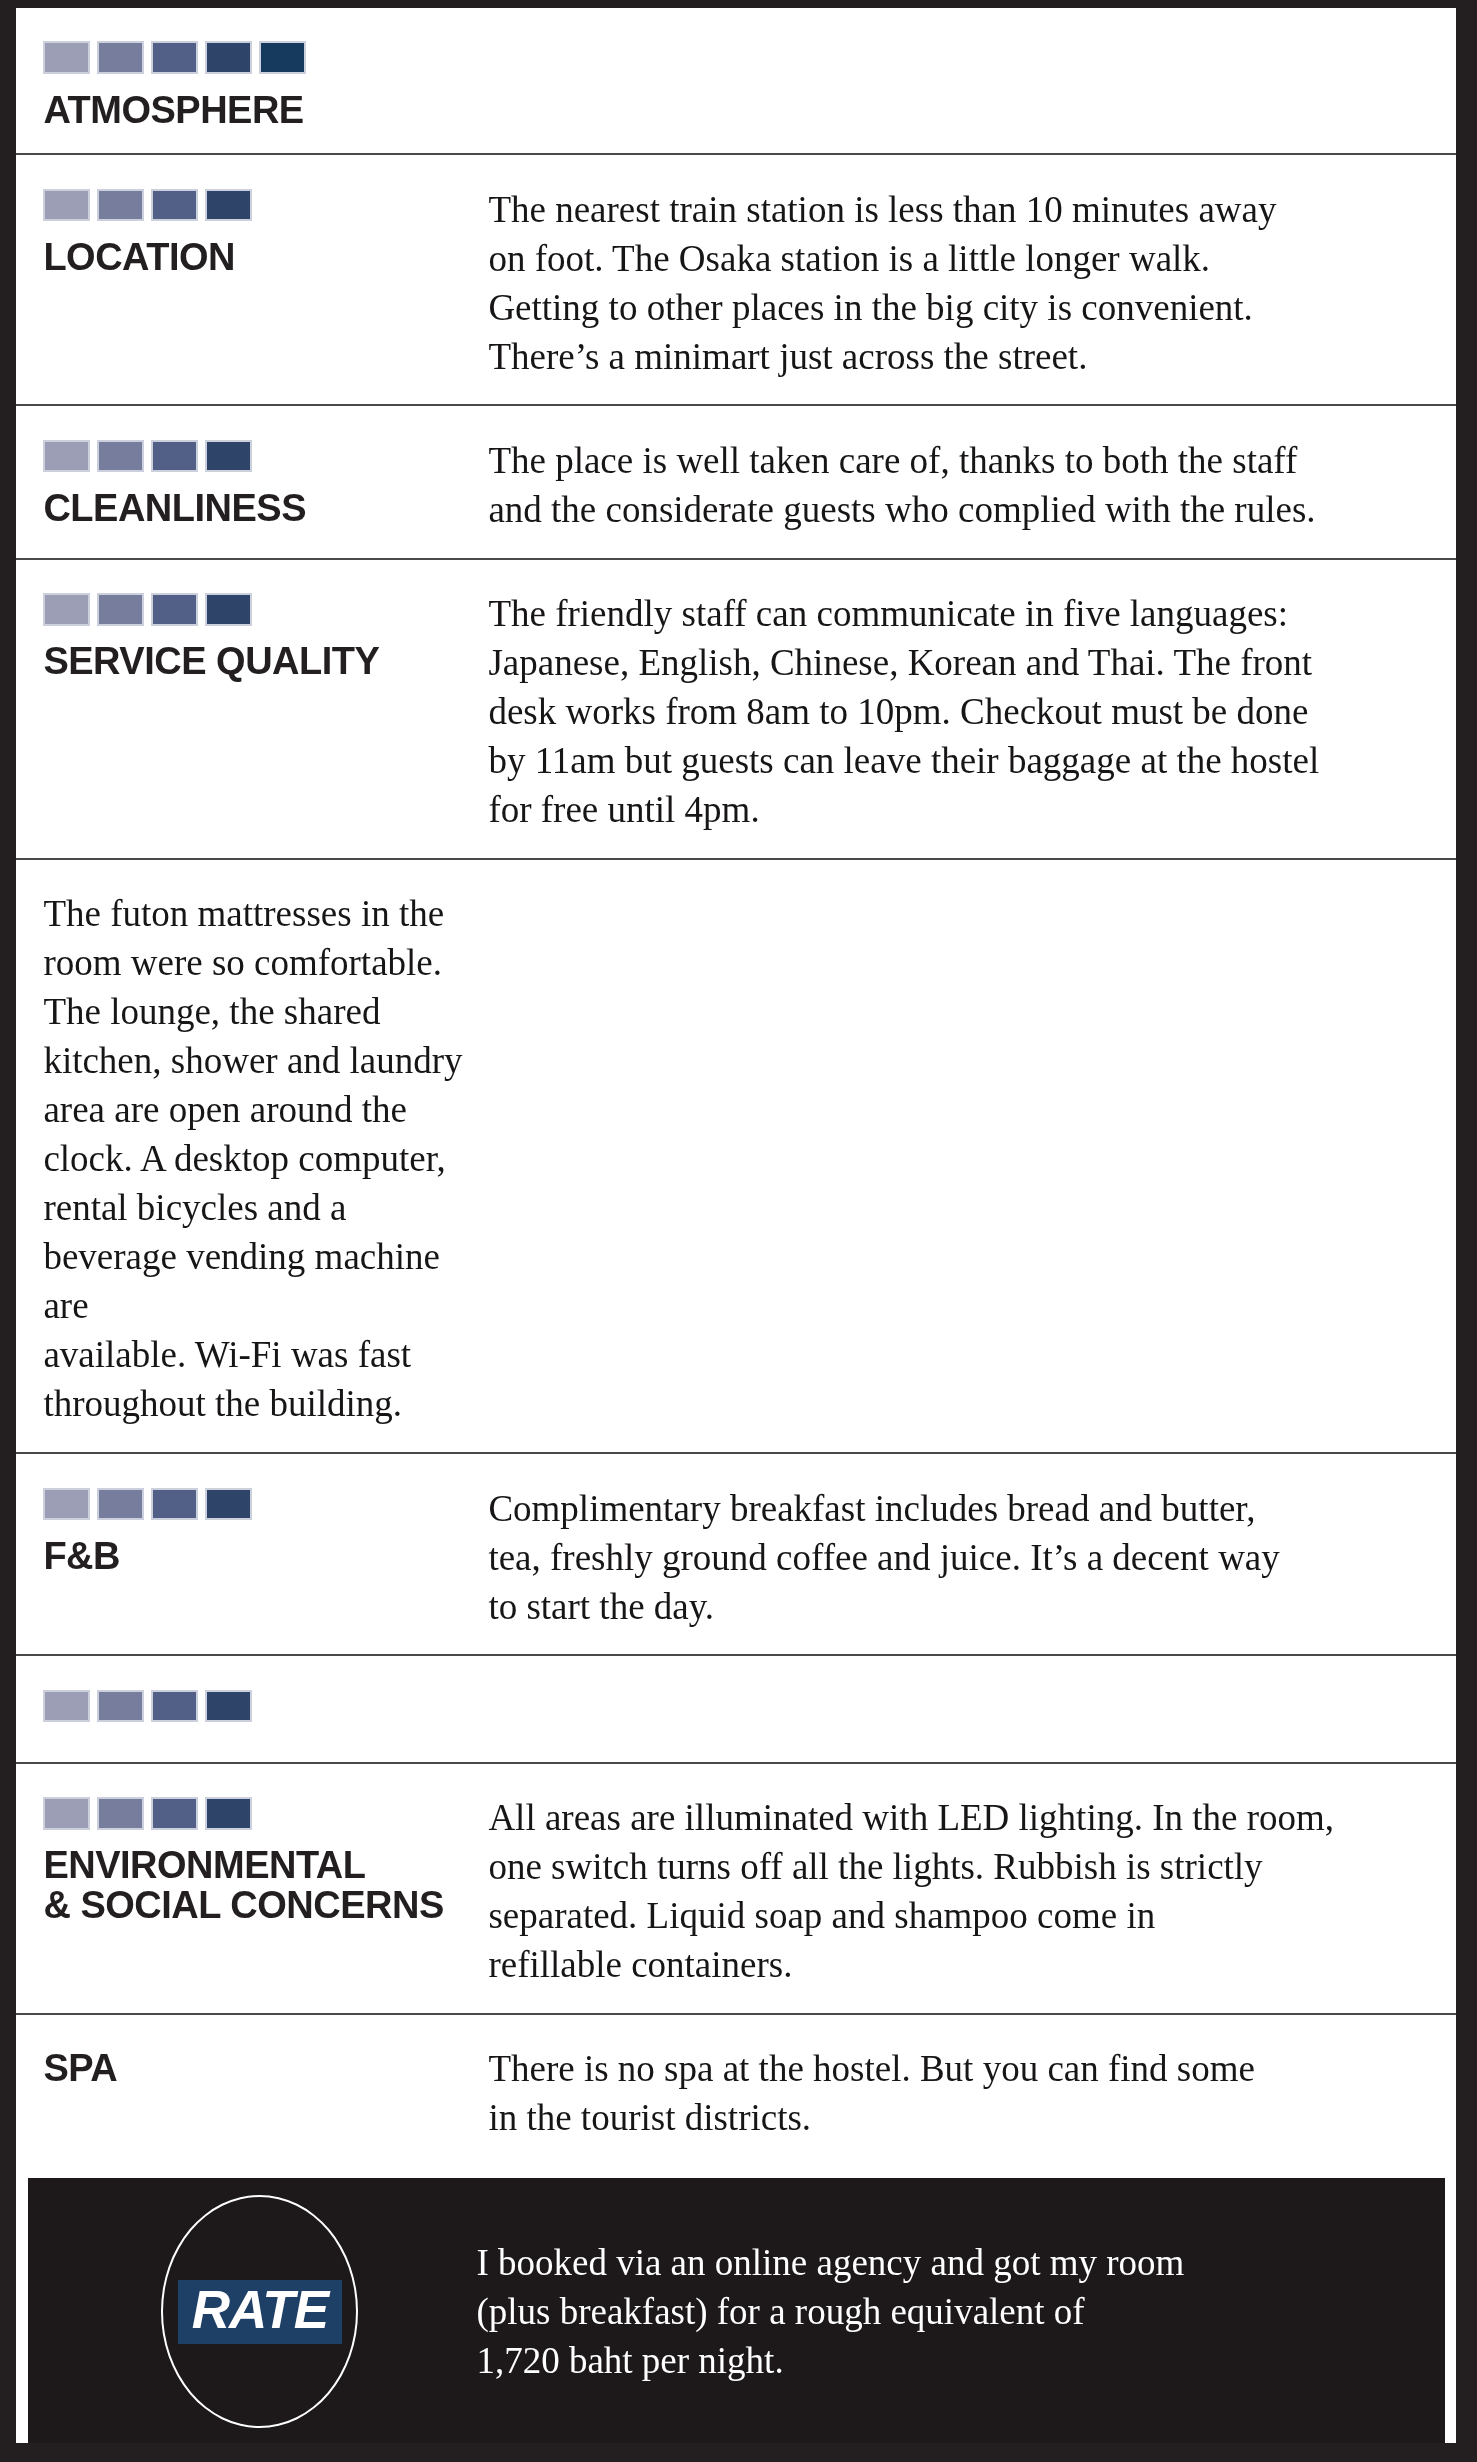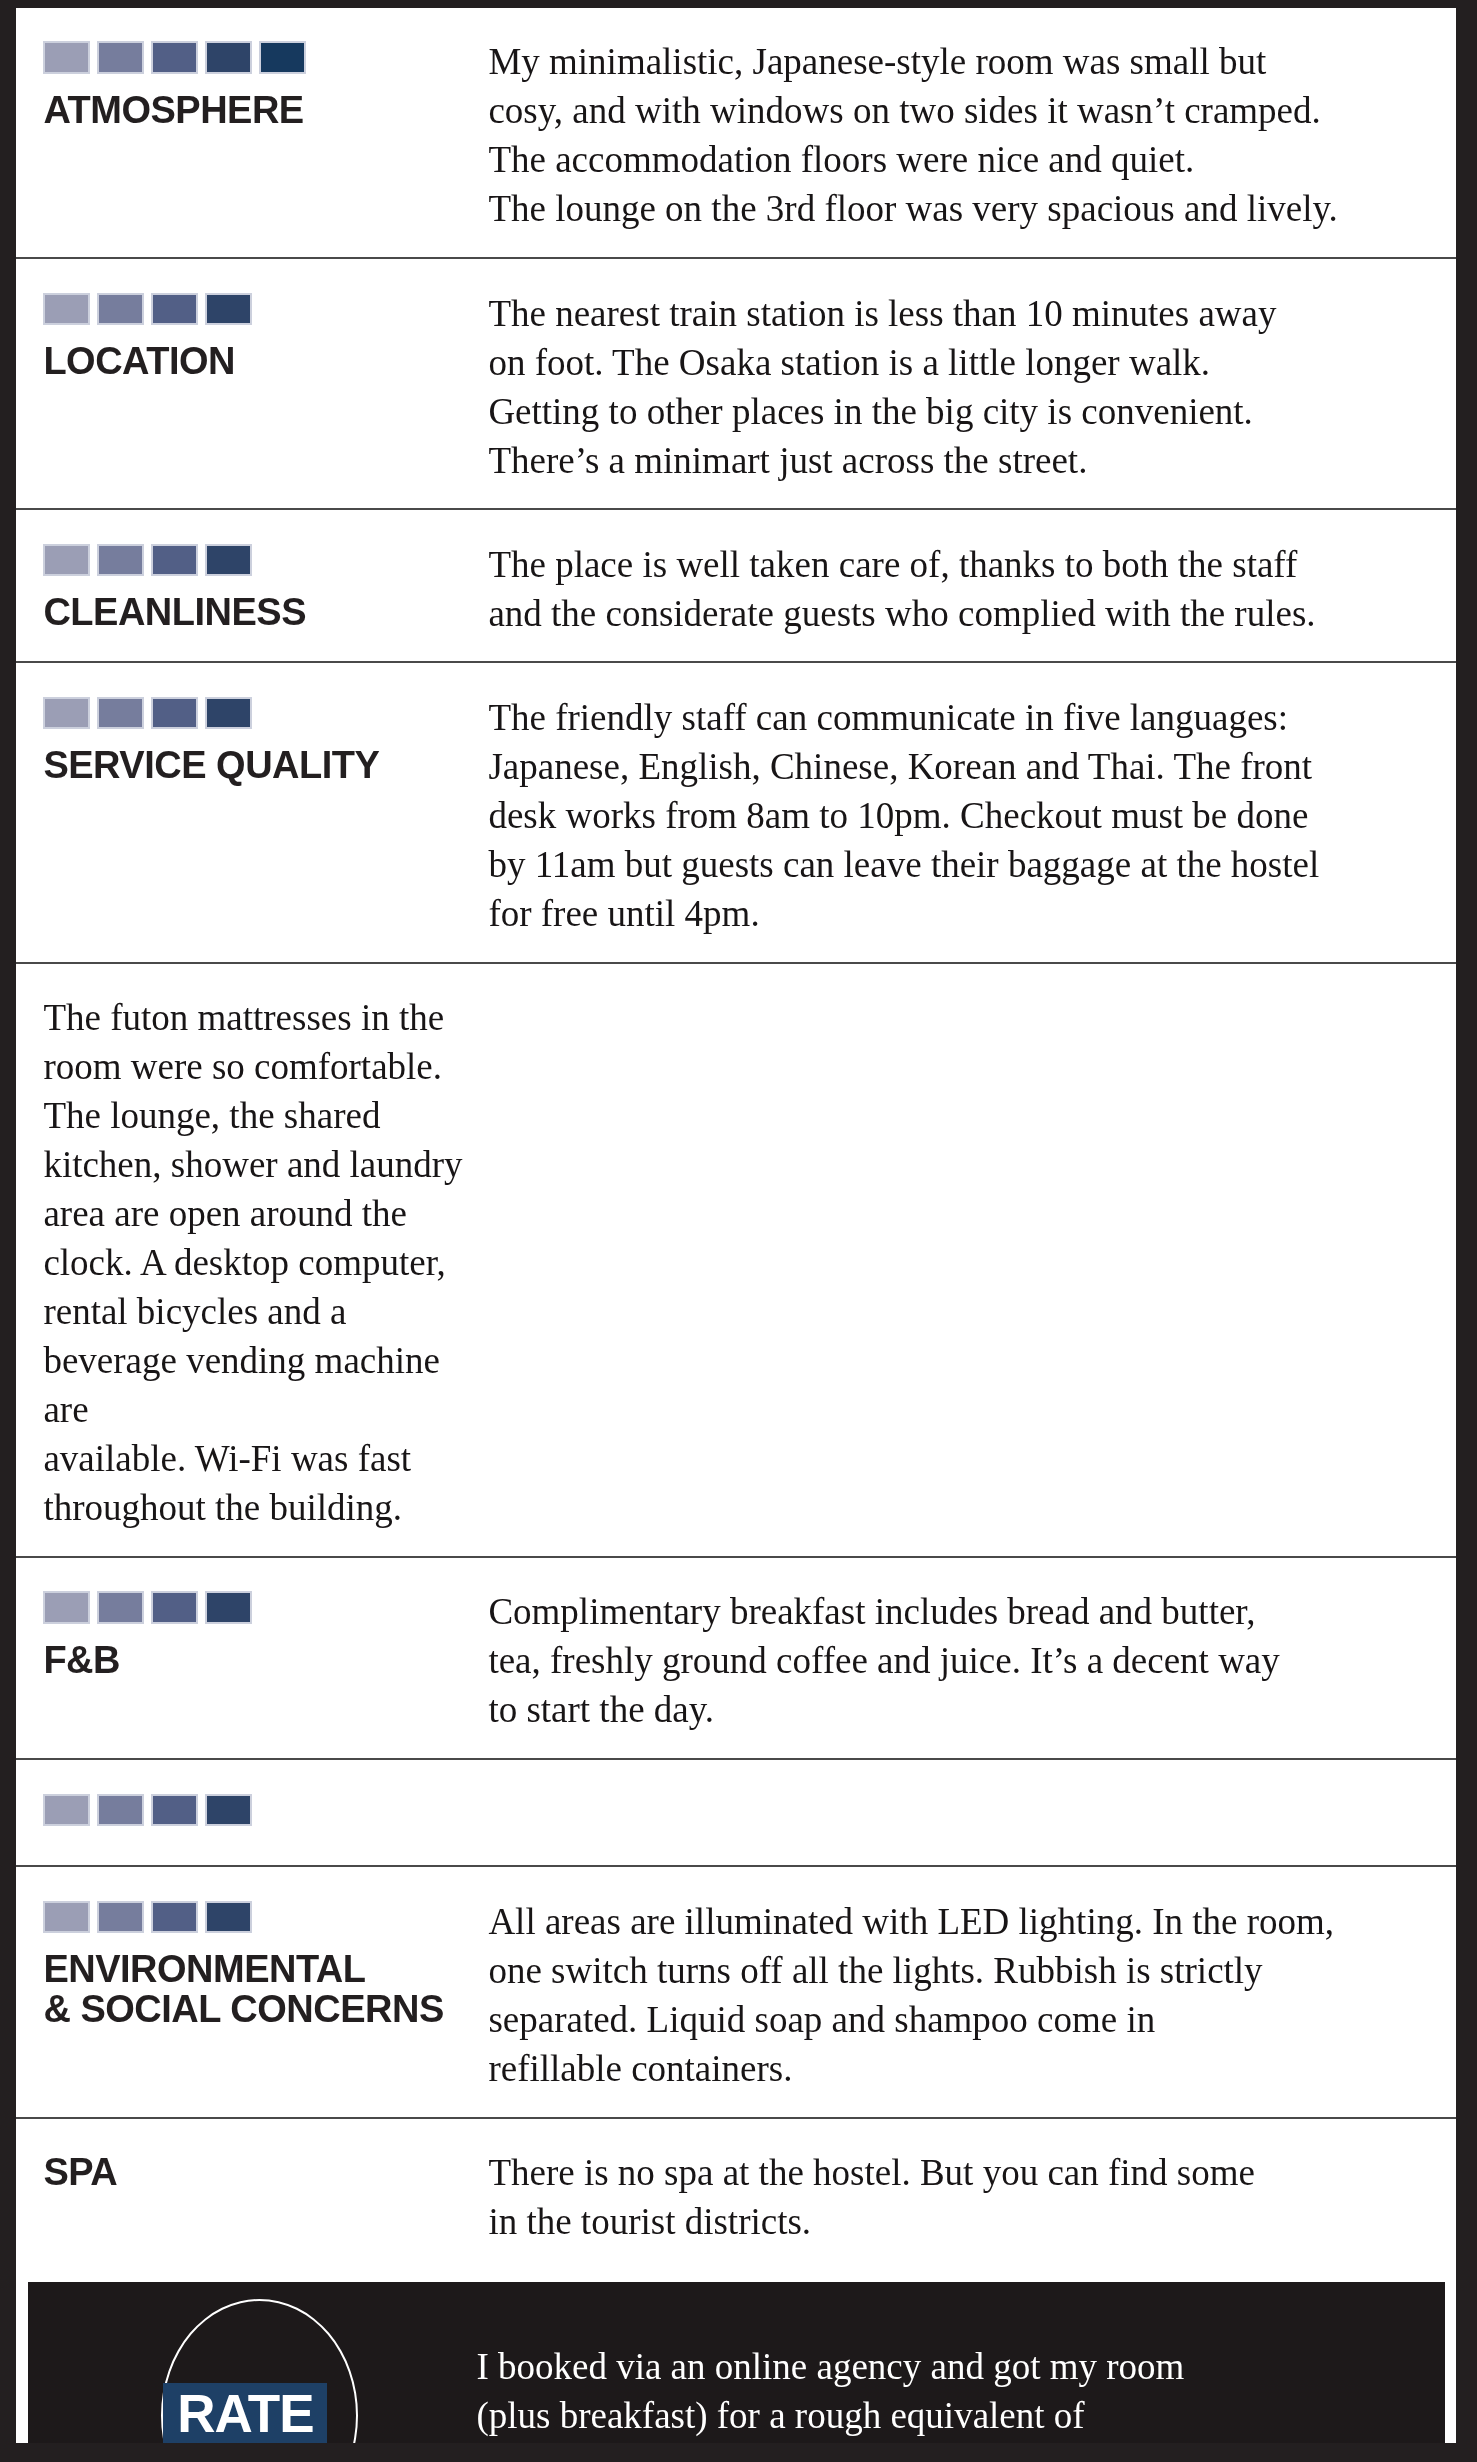--- a/index.html
+++ b/index.html
@@ -34,21 +34,21 @@
   }
   .rate-panel {
     margin:11.8px 11.8px 0 11.8px;
     background:#1d191a;
     display:grid; grid-template-columns:433px 1fr;
     padding:17.7px 7.9px 17.7px 15.8px;
   }
   .rate-badge-cell { display:flex; align-items:center; justify-content:center; }
   .rate-circle {
     width:193px; height:229px; border:2px solid #ffffff; border-radius:50%;
-    display:flex; align-items:center; justify-content:flex-start;
+    display:flex; align-items:center; justify-content:center;font-style:italic;
   }
   .rate-badge-box { padding:3.9px 13.8px 7.9px 13.8px; }
   .rate-badge-label {
     font-weight:700; font-size:53px; letter-spacing:-1px; color:#ffffff;
     line-height:1;
   }
   .rate-review {
     font-family:Liberation Serif, serif;
     font-size:37px; line-height:49px; color:#ffffff;
     white-space:pre-line; align-self:center;
@@ -63,24 +63,20 @@
     <div class="left-col">
       <div class="squares">
           <span class="sq" style="background: rgb(155, 158, 181); border-color: rgb(204, 208, 221);"></span>
           <span class="sq" style="background: rgb(118, 125, 157); border-color: rgb(204, 208, 221);"></span>
           <span class="sq" style="background: rgb(82, 95, 134); border-color: rgb(204, 208, 221);"></span>
           <span class="sq" style="background: rgb(46, 68, 104); border-color: rgb(204, 208, 221);"></span>
           <span class="sq" style="background: rgb(22, 57, 94); border-color: rgb(204, 208, 221);"></span>
         </div>
       <div class="cat-label">ATMOSPHERE</div>
     </div>
-    <div class="review">My minimalistic, Japanese-style room was small but
-cosy, and with windows on two sides it wasn’t cramped.
-The accommodation floors were nice and quiet.
-The lounge on the 3rd floor was very spacious and lively.</div>
   </div>
 
   <div class="section">
     <div class="left-col">
       <div class="squares">
           <span class="sq" style="background: rgb(155, 158, 181); border-color: rgb(204, 208, 221);"></span>
           <span class="sq" style="background: rgb(118, 125, 157); border-color: rgb(204, 208, 221);"></span>
           <span class="sq" style="background: rgb(82, 95, 134); border-color: rgb(204, 208, 221);"></span>
           <span class="sq" style="background: rgb(46, 68, 104); border-color: rgb(204, 208, 221);"></span>
         </div>

